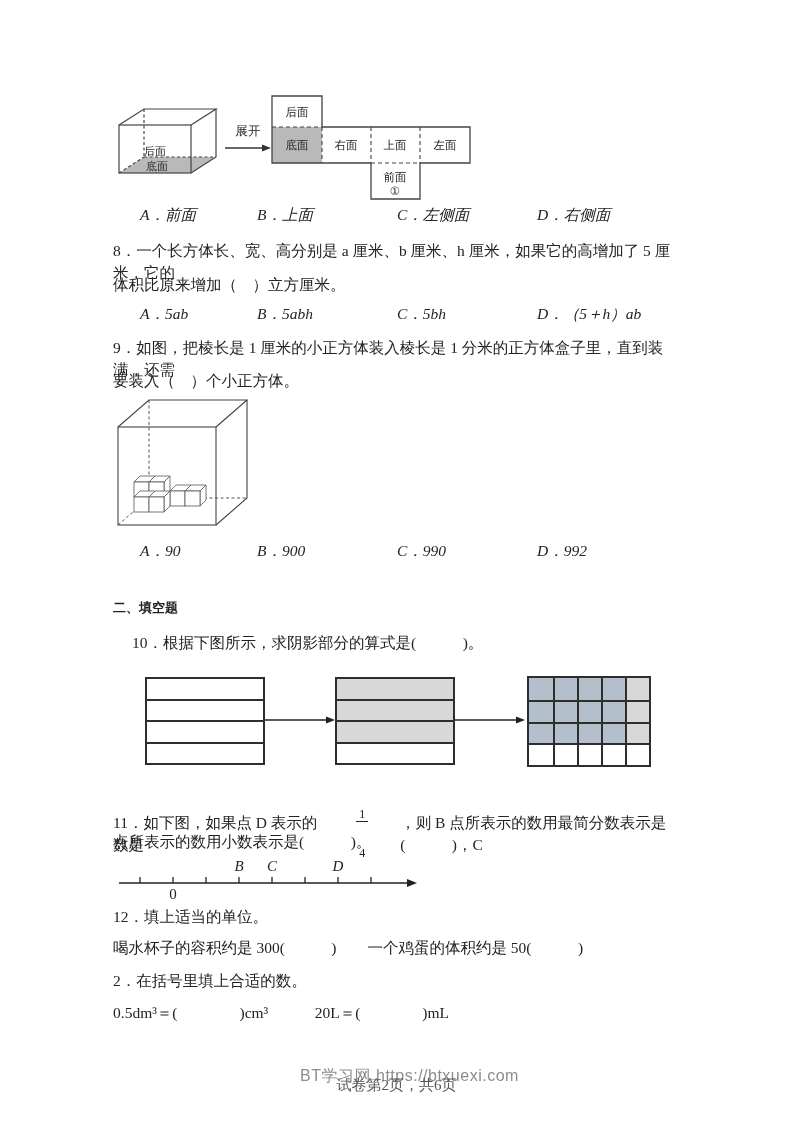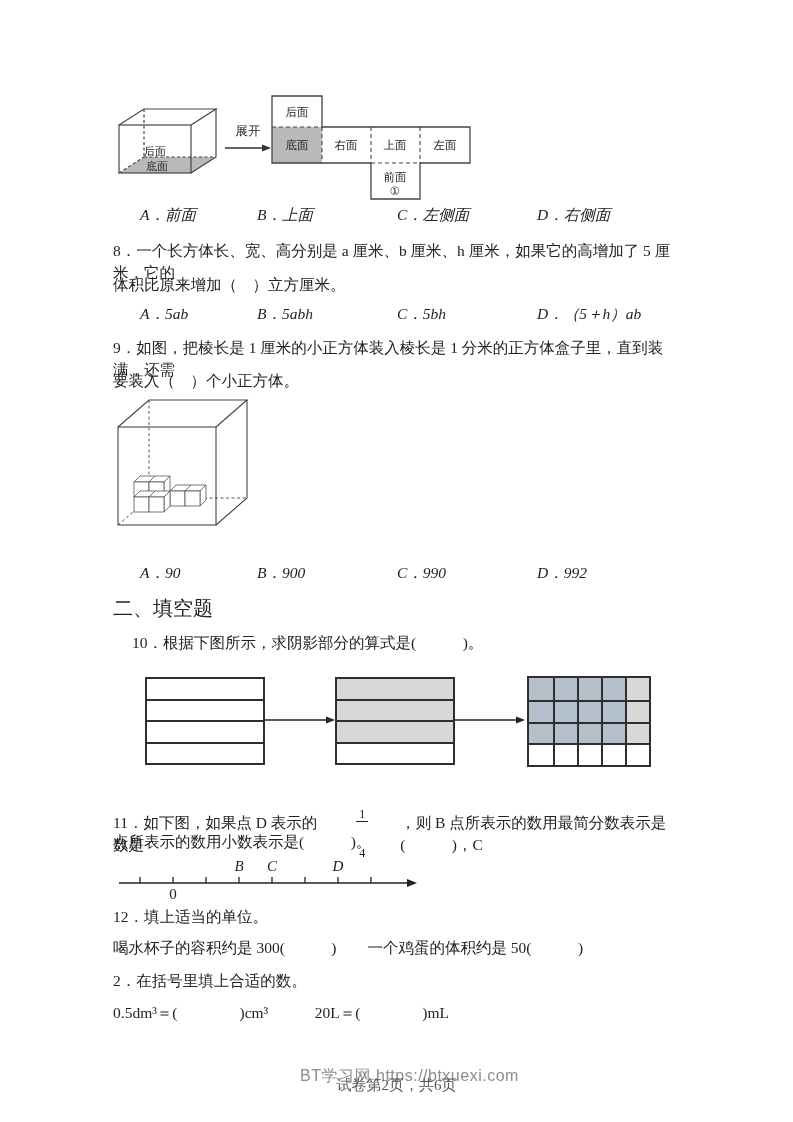--- a/index.html
+++ b/index.html
@@ -15,21 +15,21 @@
   body{
     width:793px;height:1122px;position:relative;background:#ffffff;
     font-family:"Liberation Serif","DejaVu Serif",serif;
     color:var(--text);overflow:hidden;
   }
   .abs{position:absolute;}
   .tline{font-size:15.5px;line-height:22px;white-space:pre-wrap;}
   .opt-row{position:absolute;left:113px;width:600px;height:22px;font-size:15.5px;font-style:italic;}
   .opt-row span{position:absolute;top:0;white-space:pre;}
   .opt-a{left:27px;} .opt-b{left:144px;} .opt-c{left:284px;} .opt-d{left:424px;}
-  .sec-title{font-weight:normal;font-size:20px;}
+  .sec-title{font-weight:bold;font-size:13px;}
   
   .frac{display:inline-block;vertical-align:-10px;text-align:center;font-size:12px;line-height:1.05;margin:0 3px;}
   .frac .num{display:block;border-bottom:1px solid var(--text);padding:0 3px;}
   .frac .den{display:block;padding:0 3px;}
   .q11-line1{display:flex;align-items:center;gap:29px;}
   
   .grid4{position:absolute;display:flex;flex-direction:column;border:2px solid var(--line_dark);background:#fff;box-sizing:border-box;}
   .grid4 .grow{flex:1;}
   .grid4 .grow + .grow{border-top:2px solid var(--line_dark);}
   .grow.g{background:var(--shade_gray);}
@@ -151,21 +151,21 @@
     <polygon points="24,104 30,98 45,98 39,104"></polygon>
       <polygon points="39,104 45,98 45,113 39,119"></polygon>
       <rect x="24" y="104" width="15" height="15"></rect>
 
     <polygon points="39,104 45,98 60,98 54,104"></polygon>
       <polygon points="54,104 60,98 60,113 54,119"></polygon>
       <rect x="39" y="104" width="15" height="15"></rect>
   </g>
 </svg>
 
-<div class="opt-row" style="top:541px;margin-top:22px;">
+<div class="opt-row" style="top:541px;">
   <span class="opt-a">A．90</span>
   <span class="opt-b">B．900</span>
   <span class="opt-c">C．990</span>
   <span class="opt-d">D．992</span>
 </div>
 
 <div class="abs tline sec-title" style="left:113px;top:597px;">二、填空题</div>
 
 <div class="abs tline" style="left:113px;top:632px;width:575px;margin-left:19px;">10．根据下图所示，求阴影部分的算式是(　　　)。</div>
 

